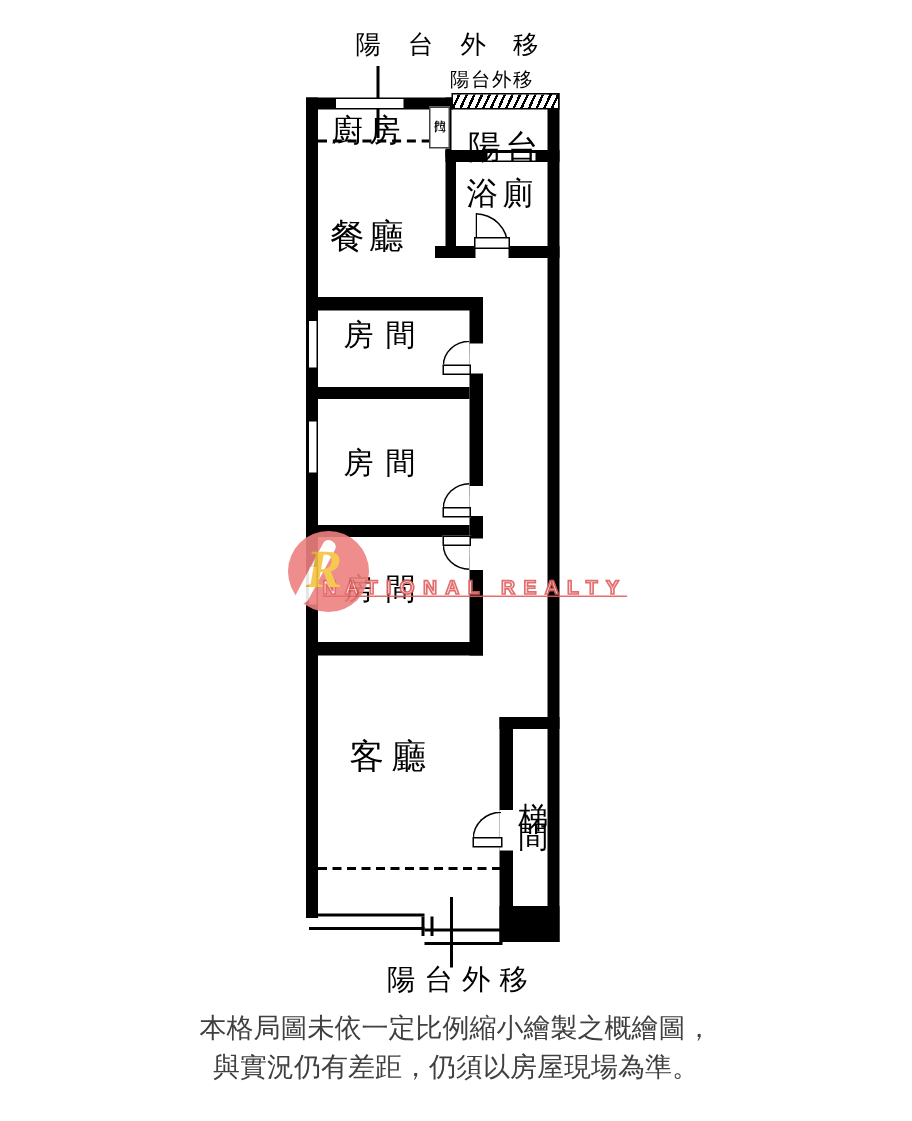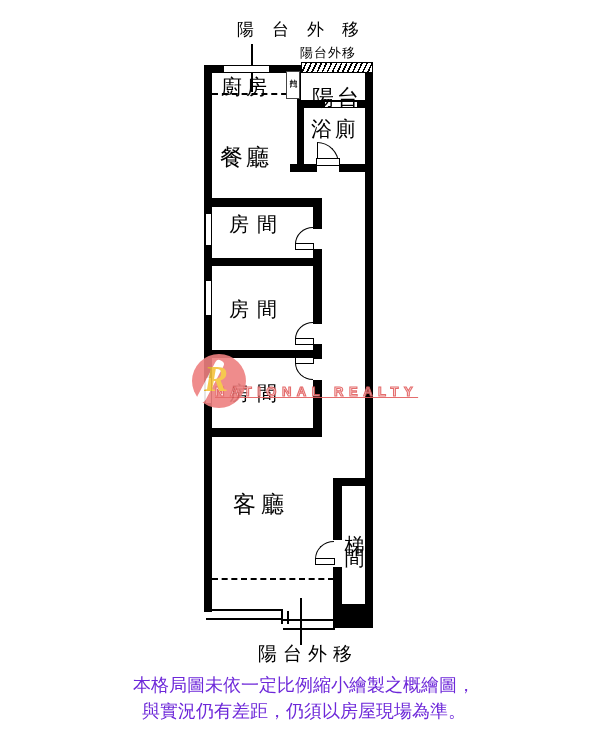--- a/index.html
+++ b/index.html
@@ -25,21 +25,21 @@
   .wm{position:absolute;z-index:30;opacity:0.9;}
   .wm-circle{position:absolute;width:54px;height:54px;border-radius:50%;background:#ee8080;}
   .wm-slash{position:absolute;width:9px;height:46px;background:#fff;transform:rotate(28deg);border-radius:4px;}
   .wm-r{position:absolute;font-family:"Liberation Serif",serif;font-style:italic;font-weight:bold;
         font-size:36px;color:#f4c33c;z-index:2;}
   .wm-zh{position:absolute;font-weight:bold;font-size:35px;letter-spacing:1px;color:rgba(226,82,82,0.9);
          font-family:"Liberation Serif","DejaVu Serif",serif;white-space:nowrap;}
   .wm-en{position:absolute;font-family:"Liberation Sans","DejaVu Sans",sans-serif;font-weight:bold;
          font-size:13px;letter-spacing:5.5px;color:#fde8e8;-webkit-text-stroke:1.1px #e25e5e;white-space:nowrap;}
   .disclaimer{position:absolute;left:0;top:672px;width:608px;text-align:center;
-              font-size:18px;line-height:26px;color:#6d28d9;z-index:20;
+              font-size:18px;line-height:26px;color:#404040;z-index:20;
               font-family:"Liberation Serif","DejaVu Serif",serif;}
 </style>
 </head>
 <body>
 
 <div class="canvas">
 
   <div class="lbl" style="left:237px;top:21px;font-size:17px;letter-spacing:18px;">陽台外移</div>
   <div class="ptr" style="left:251px;top:44px;width:2px;height:48px;"></div>
   <div class="lbl" style="left:300px;top:46px;font-size:13px;letter-spacing:1px;">陽台外移</div>

